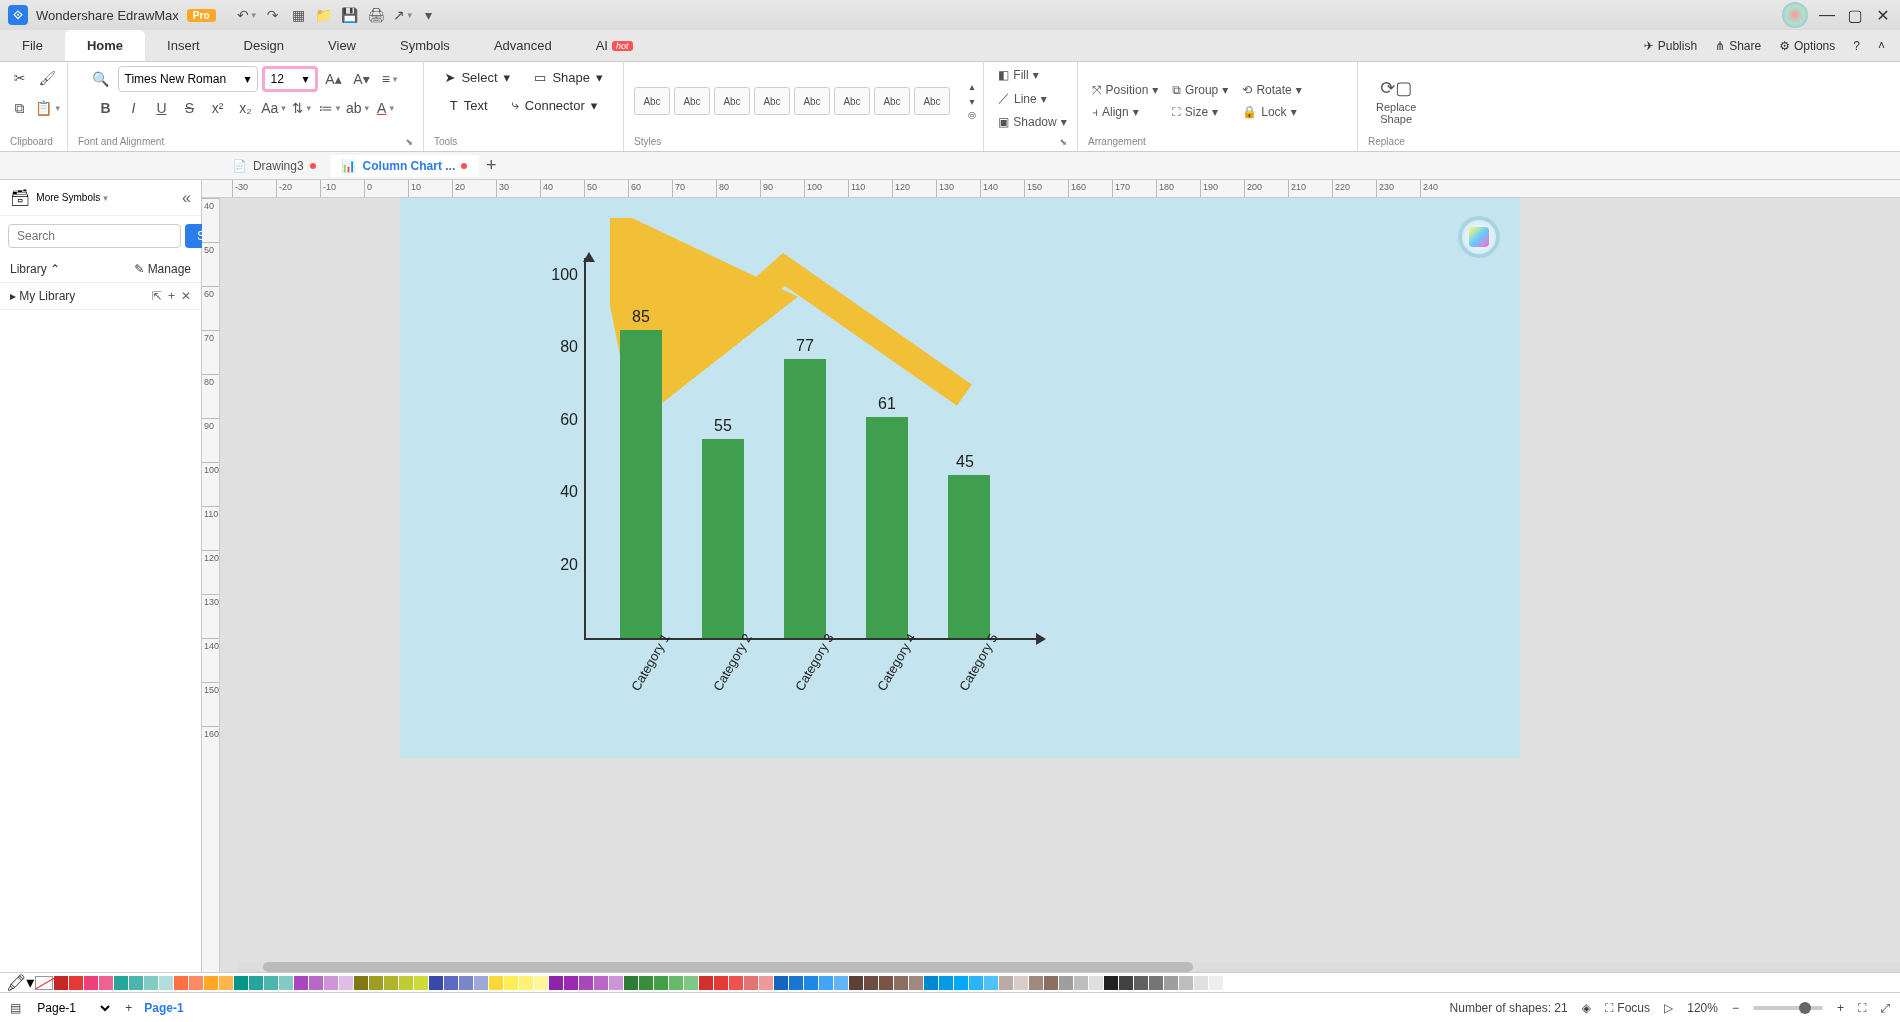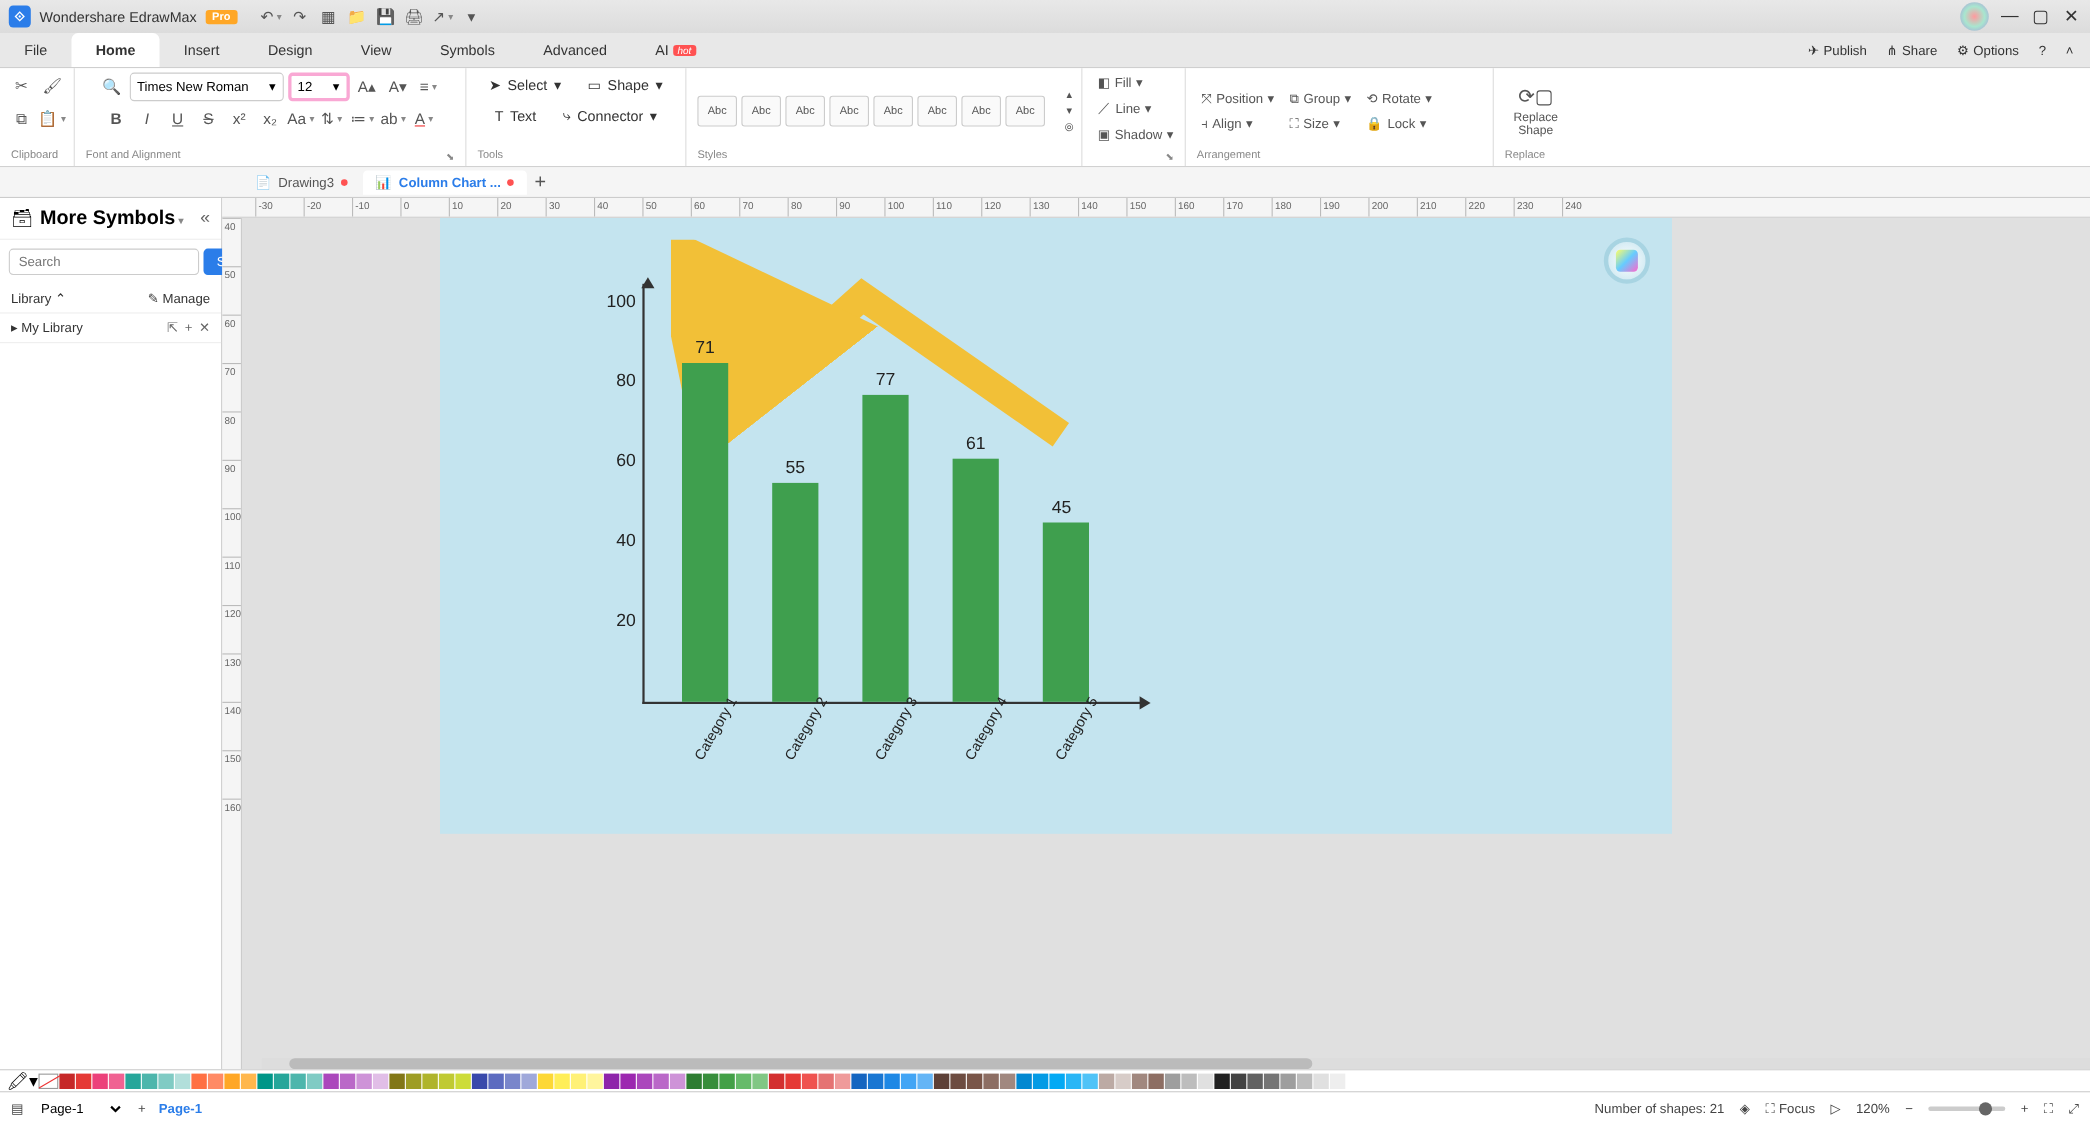--- a/index.html
+++ b/index.html
@@ -40,21 +40,21 @@
 
 .doctabs { height:28px; background:#f5f5f5; display:flex; align-items:center; padding-left:220px; gap:2px; border-bottom:1px solid #ccc;}
 .doctab { padding:4px 12px; font-size:12px; display:flex; align-items:center; gap:6px; cursor:pointer; border-radius:4px 4px 0 0; color:#555;}
 .doctab.active { background:#fff; color:#2b7de9; font-weight:bold; }
 .dirty-dot { width:6px; height:6px; border-radius:50%; background:#ff5252; }
 .addtab { width:20px; height:20px; display:flex; align-items:center; justify-content:center; cursor:pointer; font-size:18px; color:#555; }
 
 .main { flex:1; display:flex; overflow:hidden; }
 .sidebar { width:202px; background:#fff; border-right:1px solid #ccc; display:flex; flex-direction:column; }
 .sb-header { padding:8px 10px; border-bottom:1px solid #eee; display:flex; align-items:center; gap:6px; }
-.sb-title { font-weight:bold; font-size:18px; }
+.sb-title { font-weight:normal; font-size:10px; }
 .collapse-btn { margin-left:auto; cursor:pointer; color:#666; }
 .sb-search { padding:8px; display:flex; gap:4px; }
 .sb-search input { flex:1; border:1px solid #ccc; border-radius:4px; padding:4px 8px; font-size:12px; }
 .sb-search button { background:#2b7de9; color:#fff; border:none; border-radius:4px; padding:4px 12px; font-size:12px; cursor:pointer;}
 .sb-row { padding:6px 10px; display:flex; align-items:center; justify-content:space-between; font-size:12px; color:#333; border-bottom:1px solid #eee;}
 .sb-sub { display:flex; gap:6px; color:#666; }
 .sb-sub span { cursor:pointer; }
 .dropzone { margin:10px; border:1px dashed #ccc; border-radius:4px; padding:20px 10px; font-size:11px; color:#999; text-align:center; line-height:1.5;}
 
 .canvas-wrap { flex:1; display:flex; flex-direction:column; background:#e8e8e8; position:relative; }
@@ -446,21 +446,21 @@
                   </marker>
                 </defs>
                 <path d="M 10 20 L 92 124.76190476190476 L 174 51.428571428571445 L 354.40000000000003 177.14285714285714" stroke="#f2c037" stroke-width="26" fill="none" marker-start="url(#ah)" stroke-linejoin="miter"></path>
               </svg>
           <div class="ytick" style="top: 297.619px;">20</div>
               <div class="ytick" style="top: 225.238px;">40</div>
               <div class="ytick" style="top: 152.857px;">60</div>
               <div class="ytick" style="top: 80.4762px;">80</div>
               <div class="ytick" style="top: 8.09524px;">100</div>
               <div class="bar" style="left: 40px; height: 307.619px; background: rgb(63, 159, 78);"></div>
-              <div class="bar-label" style="left: 40px; bottom: 341.619px;">71</div>
+              <div class="bar-label" style="left: 40px; bottom: 341.619px;">85</div>
               <div class="cat-label" style="left: 48px; top: 428px;">Category 1</div>
               <div class="bar" style="left: 122px; height: 199.048px; background: rgb(63, 159, 78);"></div>
               <div class="bar-label" style="left: 122px; bottom: 233.048px;">55</div>
               <div class="cat-label" style="left: 130px; top: 428px;">Category 2</div>
               <div class="bar" style="left: 204px; height: 278.667px; background: rgb(63, 159, 78);"></div>
               <div class="bar-label" style="left: 204px; bottom: 312.667px;">77</div>
               <div class="cat-label" style="left: 212px; top: 428px;">Category 3</div>
               <div class="bar" style="left: 286px; height: 220.762px; background: rgb(63, 159, 78);"></div>
               <div class="bar-label" style="left: 286px; bottom: 254.762px;">61</div>
               <div class="cat-label" style="left: 294px; top: 428px;">Category 4</div>

